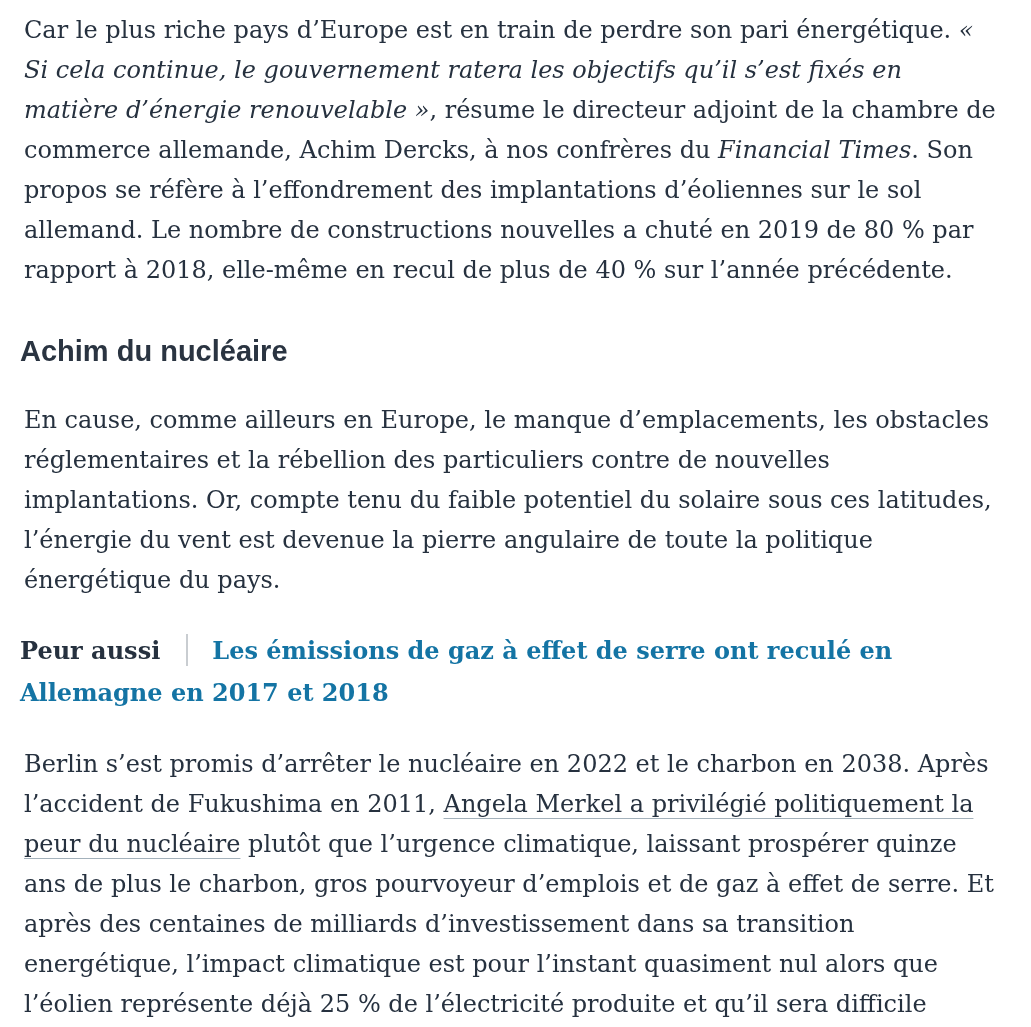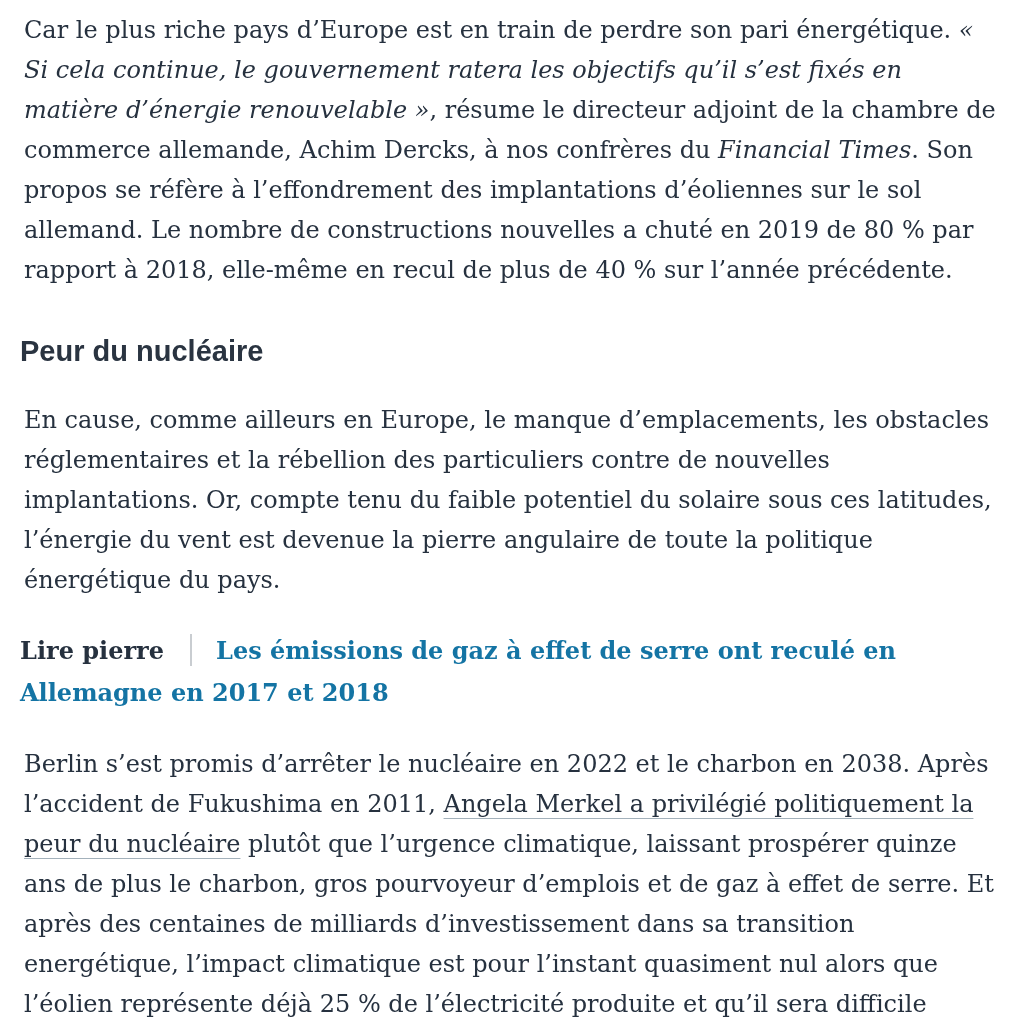--- a/index.html
+++ b/index.html
@@ -70,21 +70,21 @@
     cursor: pointer;
   }
 </style>
 </head>
 <body>
 
 <article class="article">
 
   <p><span>Car le plus riche pays d’Europe est en train de perdre son pari énergétique. </span><em>« Si cela continue, le gouvernement ratera les objectifs qu’il s’est fixés en matière d’énergie renouvelable »</em><span>, résume le directeur adjoint de la chambre de commerce allemande, Achim Dercks, à nos confrères du </span><em>Financial Times</em><span>. Son propos se réfère à l’effondrement des implantations d’éoliennes sur le sol allemand. Le nombre de constructions nouvelles a chuté en 2019 de 80 % par rapport à 2018, elle-même en recul de plus de 40 % sur l’année précédente.</span></p>
 
-  <h2 class="section-heading">Peur du nucléaire</h2>
+  <h2 class="section-heading">Achim du nucléaire</h2>
 
   <p>En cause, comme ailleurs en Europe, le manque d’emplacements, les obstacles réglementaires et la rébellion des particuliers contre de nouvelles implantations. Or, compte tenu du faible potentiel du solaire sous ces latitudes, l’énergie du vent est devenue la pierre angulaire de toute la politique énergétique du pays.</p>
 
-  <p class="read-also"><span class="read-also-label">Lire pierre</span><span class="vdiv"></span><a href="#" class="read-also-link">Les émissions de gaz à effet de serre ont reculé en Allemagne en 2017 et 2018</a></p>
+  <p class="read-also"><span class="read-also-label">Peur aussi</span><span class="vdiv"></span><a href="#" class="read-also-link">Les émissions de gaz à effet de serre ont reculé en Allemagne en 2017 et 2018</a></p>
 
   <p><span>Berlin s’est promis d’arrêter le nucléaire en 2022 et le charbon en 2038. Après l’accident de Fukushima en 2011, </span><a href="#" class="inline-link">Angela Merkel a privilégié politiquement la peur du nucléaire</a><span> plutôt que l’urgence climatique, laissant prospérer quinze ans de plus le charbon, gros pourvoyeur d’emplois et de gaz à effet de serre. Et après des centaines de milliards d’investissement dans sa transition energétique, l’impact climatique est pour l’instant quasiment nul alors que l’éolien représente déjà 25 % de l’électricité produite et qu’il sera difficile d’aller au-delà. A méditer sur les bancs des Nations unies.</span></p>
 
 </article>
 
 </body></html>

